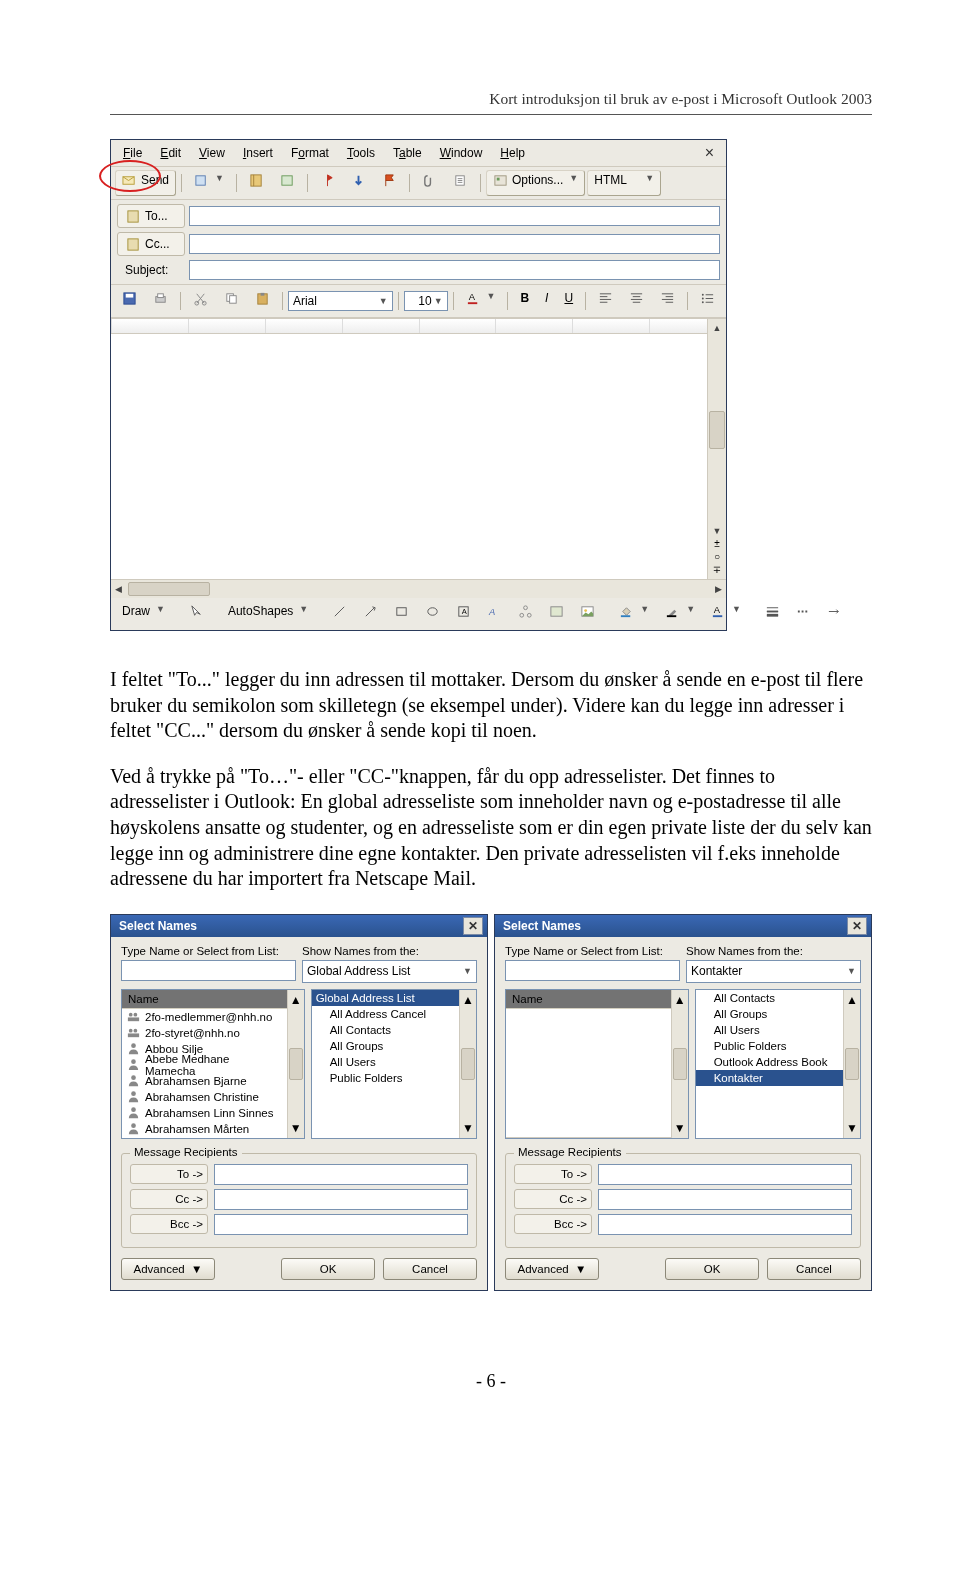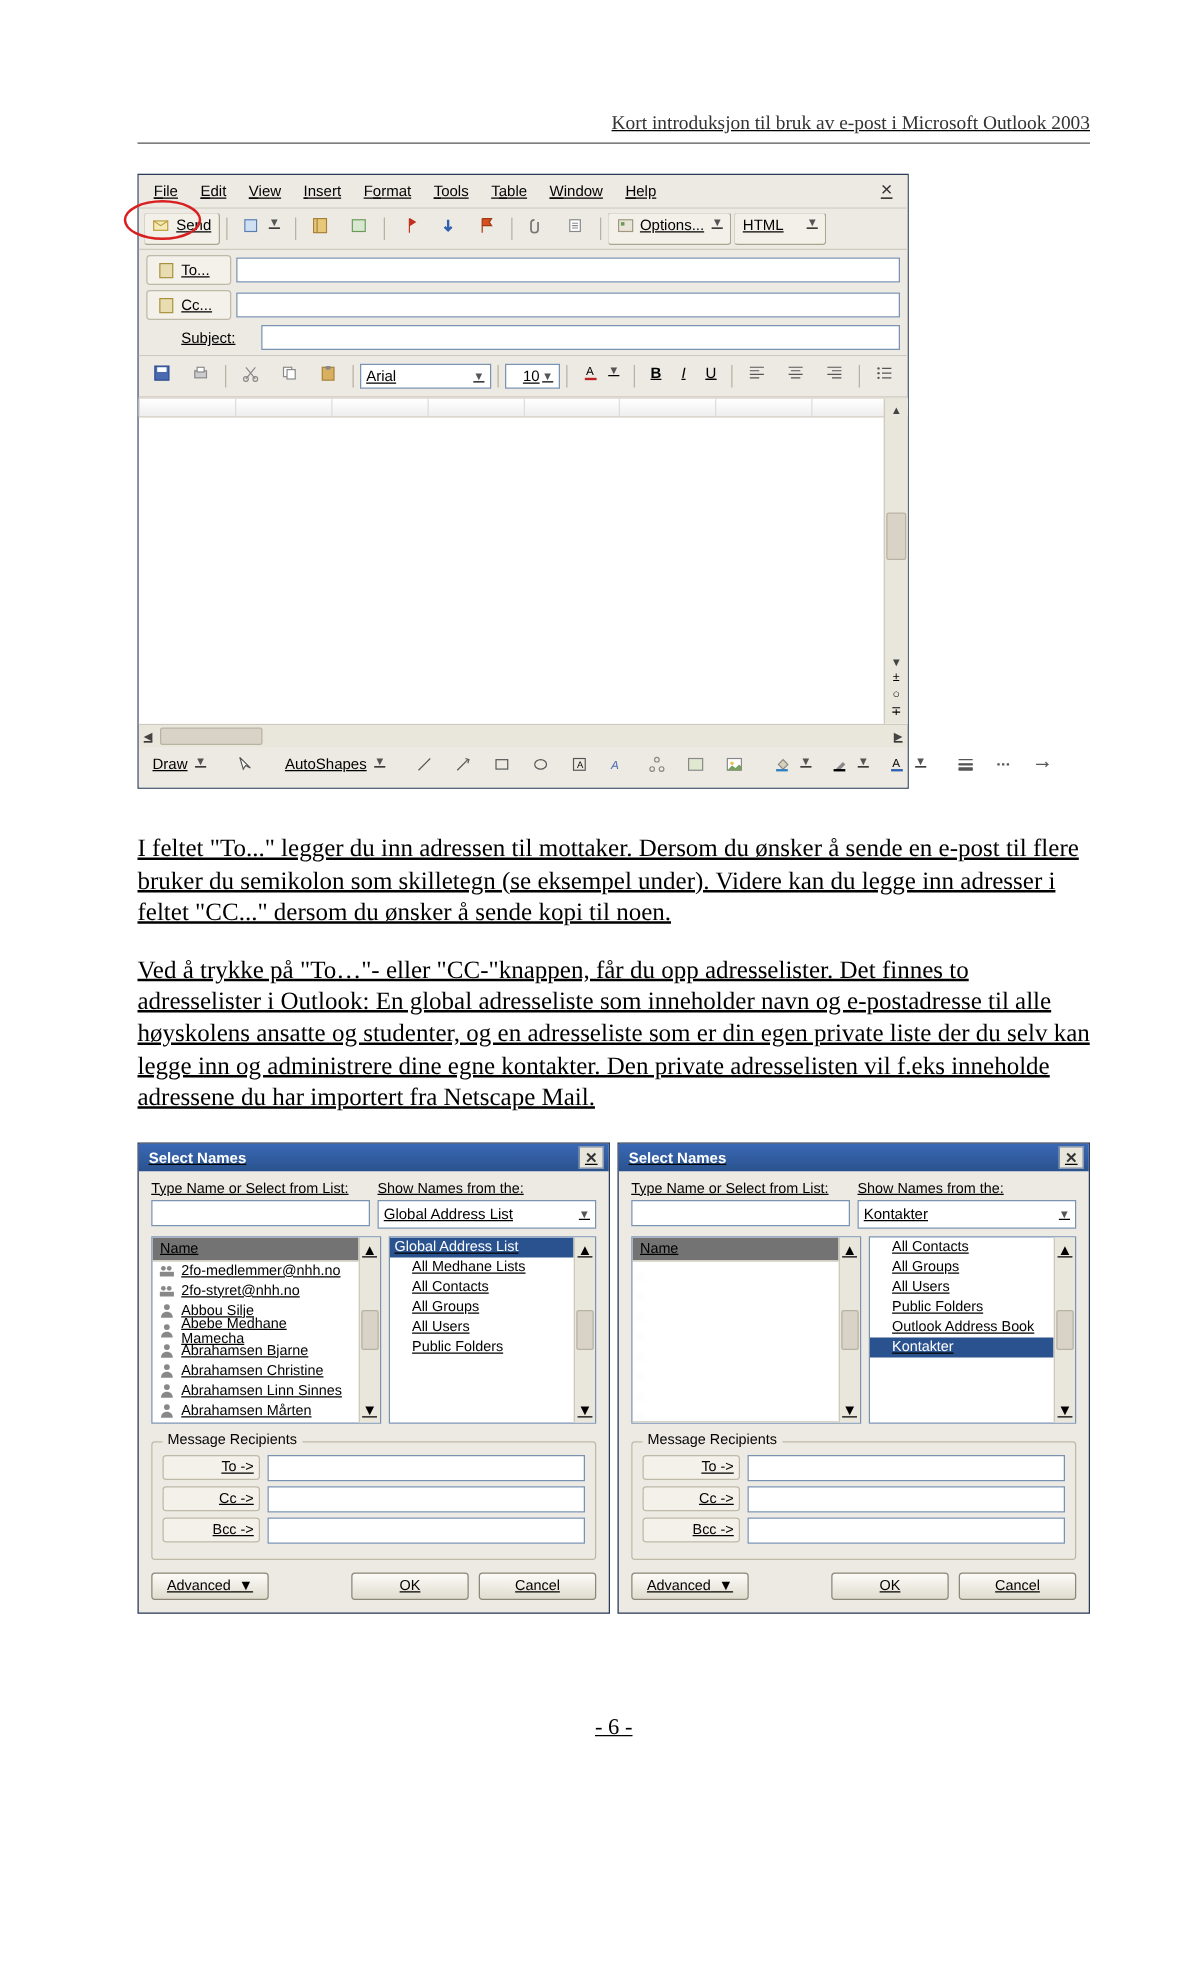--- a/index.html
+++ b/index.html
@@ -4,21 +4,20 @@
 <style>
   body {
     margin: 0;
     background: #fff;
     font-family: "Times New Roman", serif;
     color: #000;
     width: 960px;
   }
   .page {
     padding: 90px 88px 40px 110px;
-    text-decoration: underline;
   }
   .doc-header {
     text-align: right;
     font-size: 15.5px;
     color: #333;
     border-bottom: 1.5px solid #555;
     padding-bottom: 6px;
     margin-bottom: 24px;
   }
 
@@ -97,21 +96,21 @@
     display: inline-flex;
     align-items: center;
     gap: 4px;
     padding: 2px 8px;
     border: 1px solid #bfb9a8;
     background: #f3f1ea;
     border-radius: 3px;
     min-width: 50px;
     height: 18px;
   }
-  .field-lbl { padding: 2px 8px; min-width: 52px; margin-left: 20px; }
+  .field-lbl { padding: 2px 8px; min-width: 52px; }
   .field-input {
     flex: 1;
     height: 18px;
     background: #fff;
     border: 1px solid #7a93b1;
   }
   .fmtbar .select {
     display: inline-flex; align-items: center; justify-content: space-between;
     background: #fff; border: 1px solid #7a93b1; height: 18px; padding: 0 4px;
   }
@@ -789,21 +788,21 @@
             <div class="list-scroll">
                 <span class="arrow">▲</span>
                 <span class="thumb"></span>
                 <span class="arrow">▼</span>
               </div>
           </div>
 
           <div class="listbox" style="flex:0.95;">
             <div class="list-inner" id="left-sources">
                 <div class="list-item sel">Global Address List</div>
-                <div class="list-item indent">All Medhane Lists</div>
+                <div class="list-item indent">All Address Cancel</div>
                 <div class="list-item indent">All Contacts</div>
                 <div class="list-item indent">All Groups</div>
                 <div class="list-item indent">All Users</div>
                 <div class="list-item indent">Public Folders</div>
               </div>
             <div class="list-scroll">
                 <span class="arrow">▲</span>
                 <span class="thumb"></span>
                 <span class="arrow">▼</span>
               </div>

